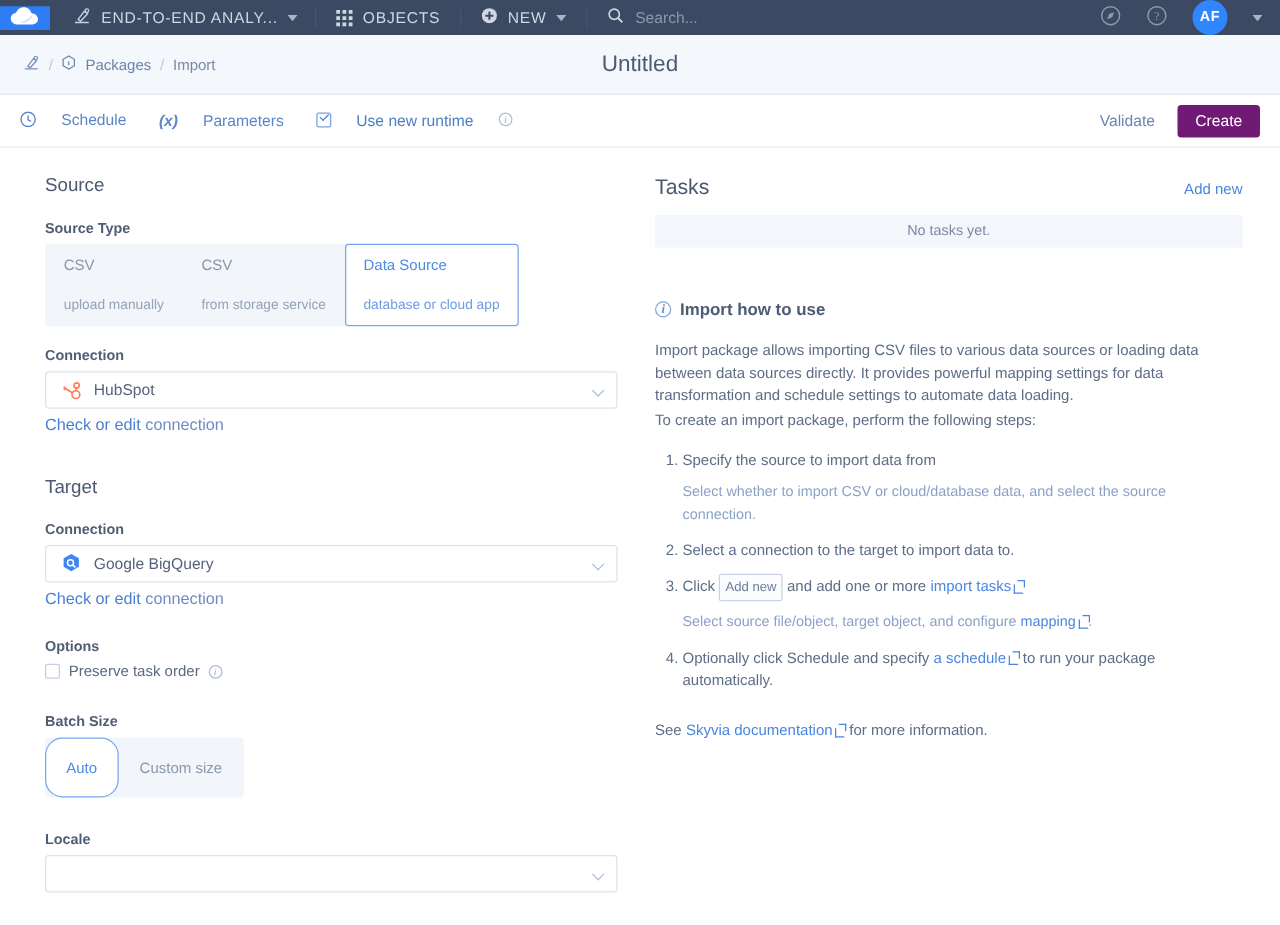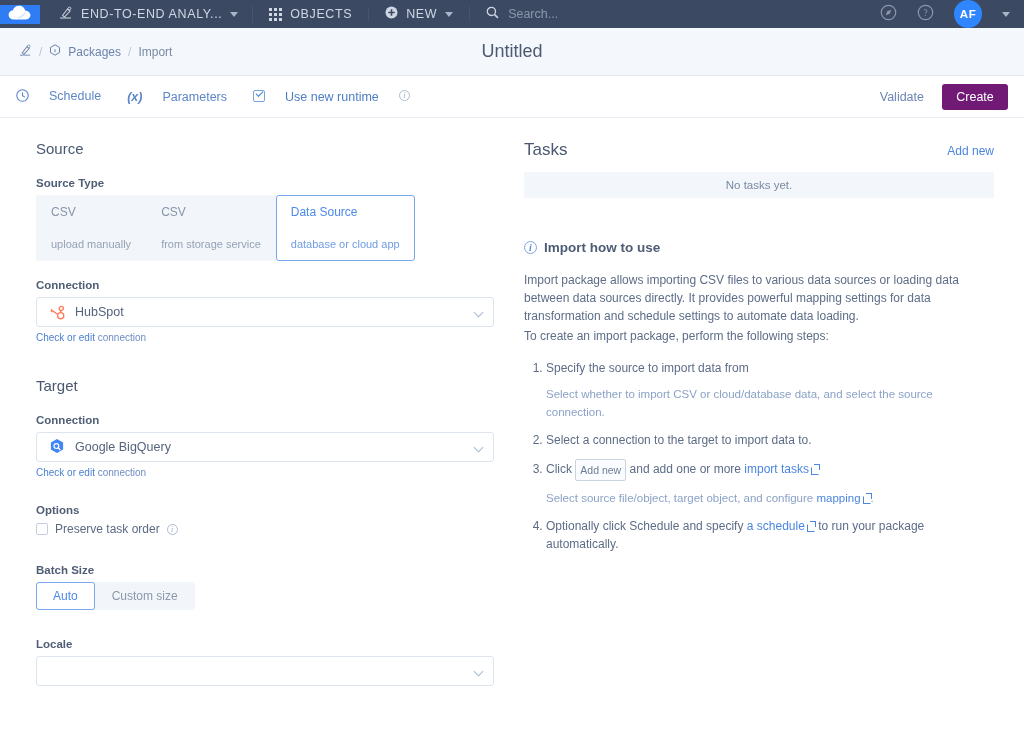--- a/index.html
+++ b/index.html
@@ -158,36 +158,36 @@
     position: relative; cursor: pointer;
   }
   .select .val { font-size: 12.5px; color: #55637c; }
   .select .ico { width: 20px; margin-right: 8px; display: flex; align-items: center; justify-content: center; }
   .select .chev {
     position: absolute; right: 11px; top: 11px;
     width: 7px; height: 7px;
     border-right: 1.4px solid #a9bcd8; border-bottom: 1.4px solid #a9bcd8;
     transform: rotate(45deg);
   }
-  .helper-link { font-size: 10px; color: #6e8cc4; margin-top: 5px; cursor: pointer; }
+  .helper-link { font-size: 13px; color: #6e8cc4; margin-top: 5px; cursor: pointer; }
   .helper-link b { font-weight: normal; color: #4a7fd1; }
 
   
   .opt-row { display: flex; align-items: center; gap: 7px; margin-bottom: 11px; }
   .opt-row .cb {
     width: 12px; height: 12px; border: 1px solid #c3cfe0;
     border-radius: 2px; background: #fff;
   }
   .opt-row .lbl { font-size: 12px; color: #5b6a82; }
 
   
   .seg2 { display: inline-flex; background: #f2f5f9; border-radius: 3px; }
   .seg2 .o {
-    font-size: 12px; padding: 6px 16px; color: #8b98ac; cursor: pointer;
-    border: 1px solid transparent; border-radius: 3px;
+    font-size: 12px; padding: 16px 16px; color: #8b98ac; cursor: pointer;
+    border: 1px solid transparent; border-radius: 14px;
   }
   .seg2 .o.sel { background: #fff; border-color: #79a7ee; color: #4c8ae8; }
 
   
   .tasks-head {
     display: flex; align-items: baseline; justify-content: space-between;
     margin-bottom: 12px;
   }
   .tasks-head h2 { margin: 0; font-size: 17px; font-weight: normal; color: #4a5870; }
   .add-new { font-size: 12px; color: #4a86e0; cursor: pointer; }
@@ -491,15 +491,20 @@
           <a class="lnk">mapping</a><span class="ext"></span><span>.</span>
         </span>
       </li>
       <li>
         <span>Optionally click Schedule and specify</span>
         <a class="lnk">a schedule</a><span class="ext"></span>
         <span>to run your package automatically.</span>
       </li>
     </ol>
 
+    <div class="see-more">
+      <span>See</span>
+      <a class="lnk">Skyvia documentation</a><span class="ext"></span>
+      <span>for more information.</span>
+    </div>
 
   </div>
 </div>
 
 </body></html>

